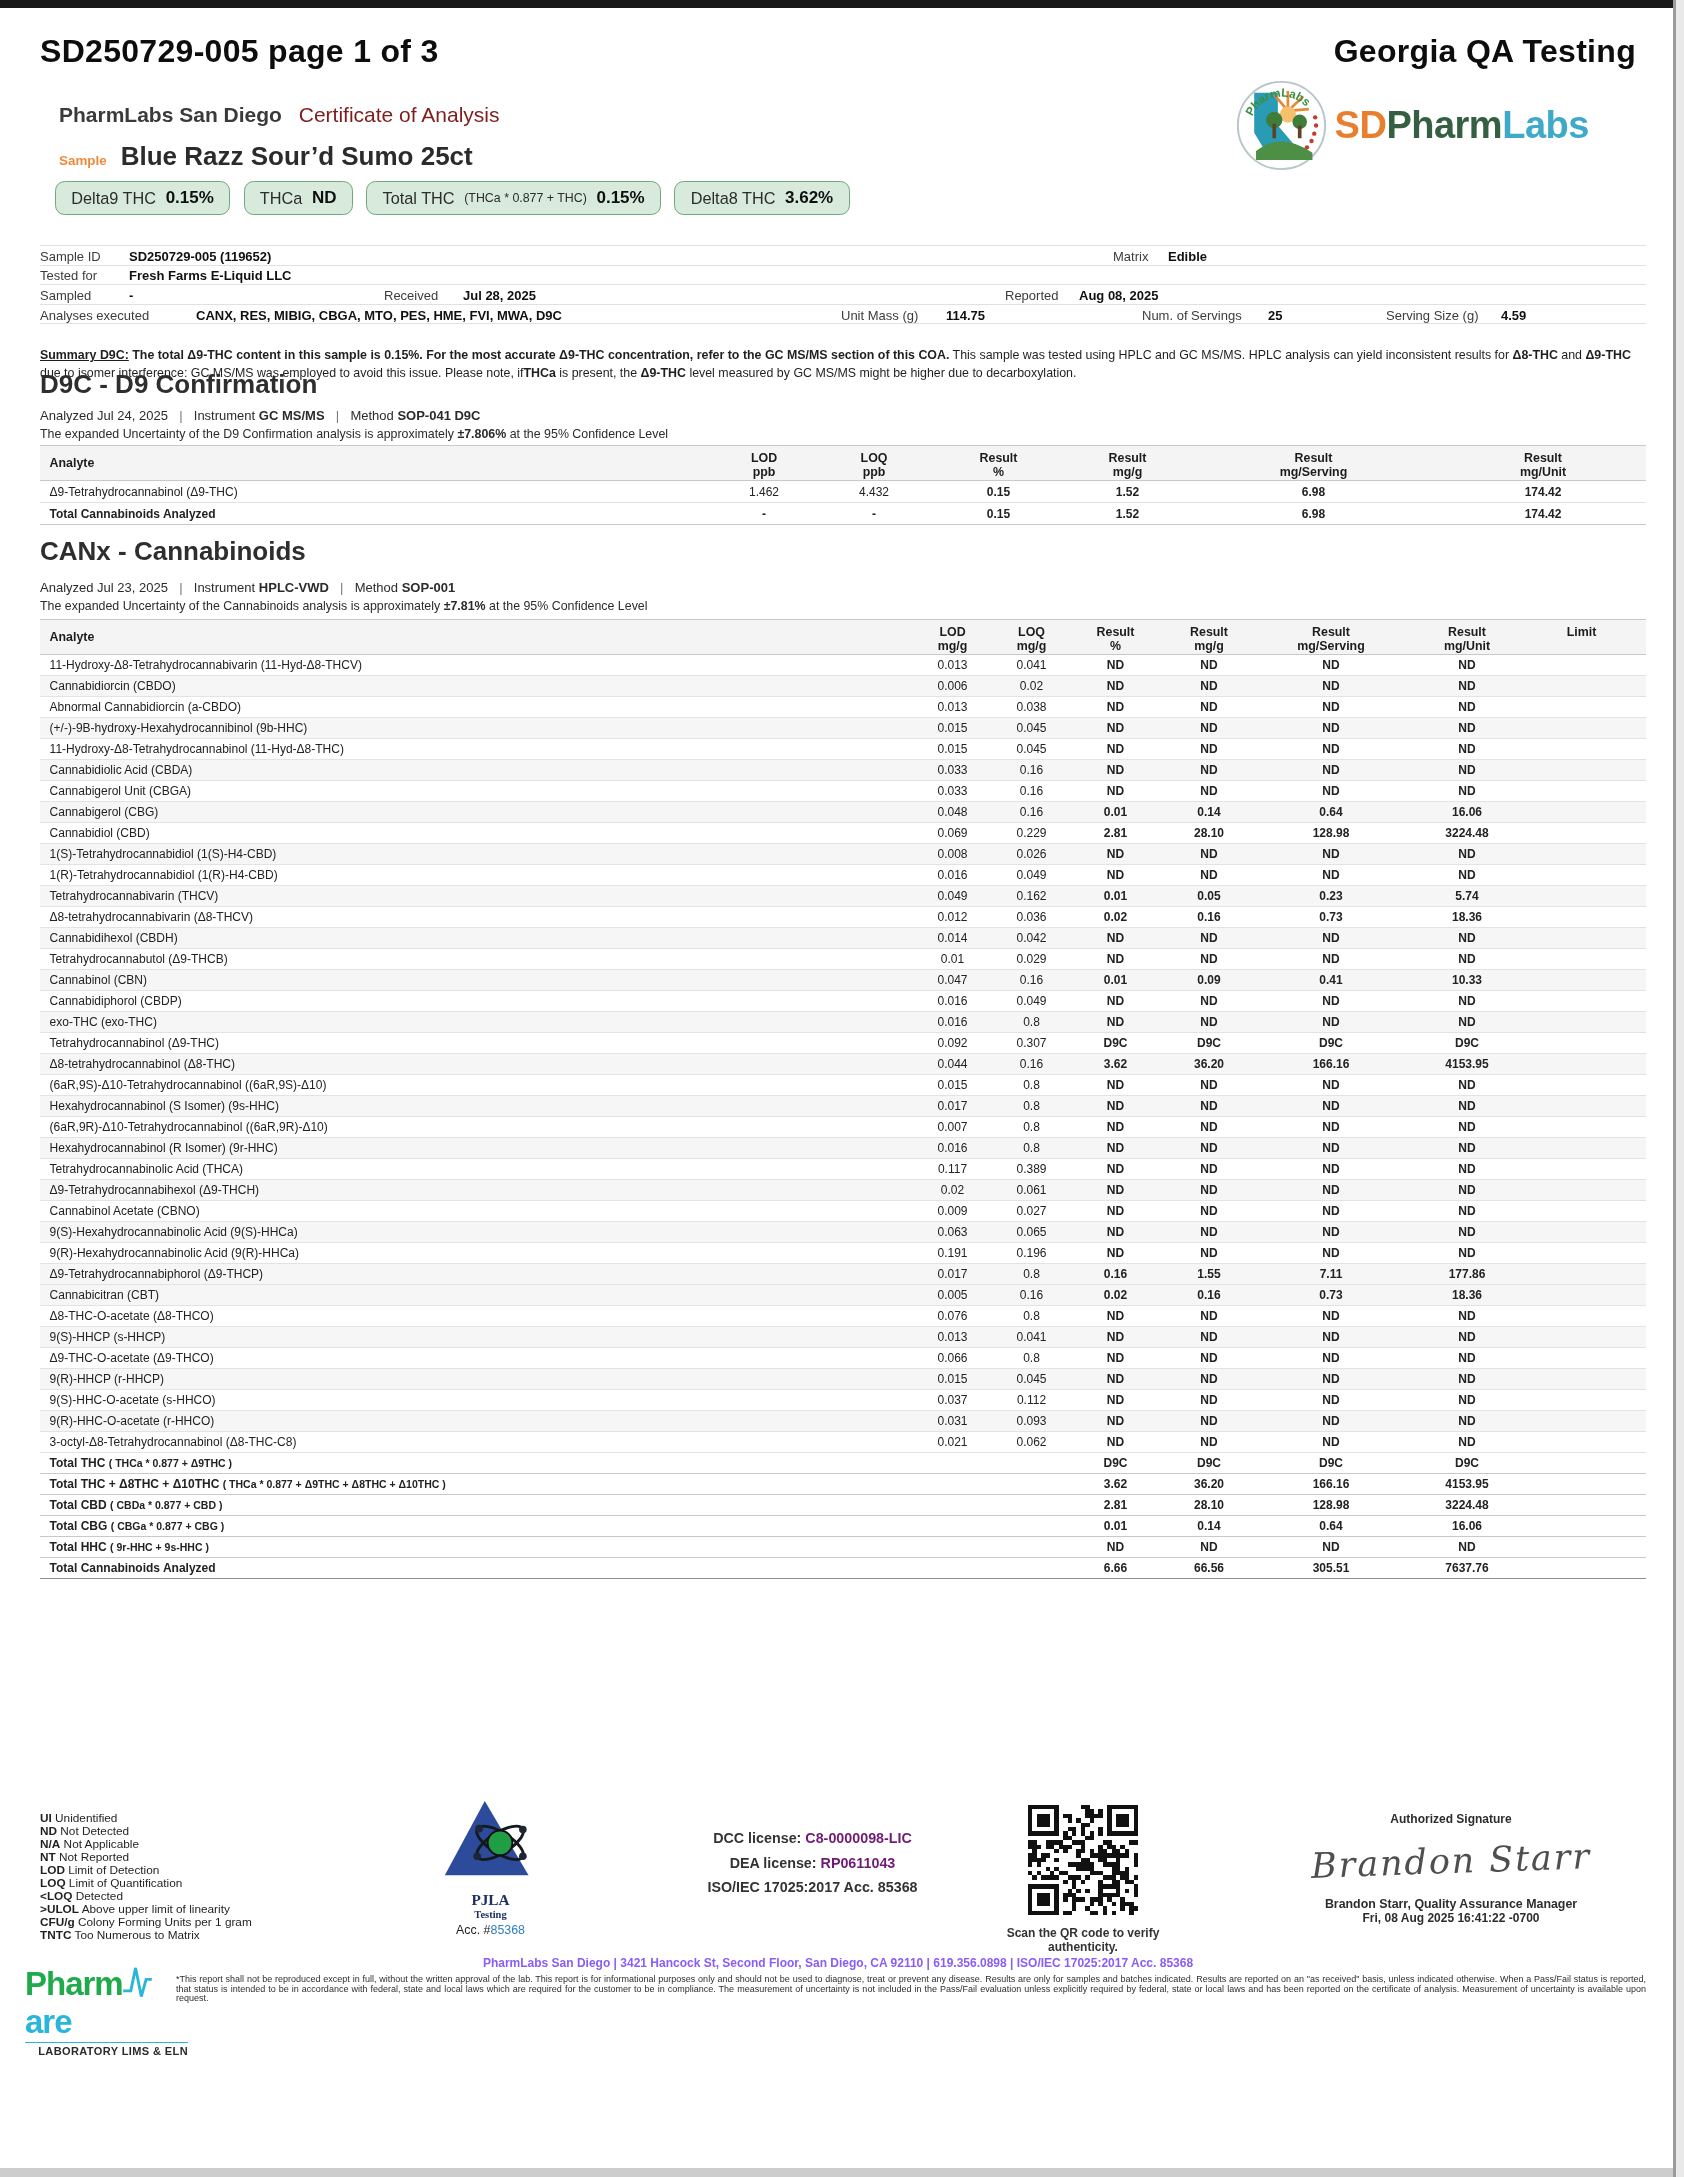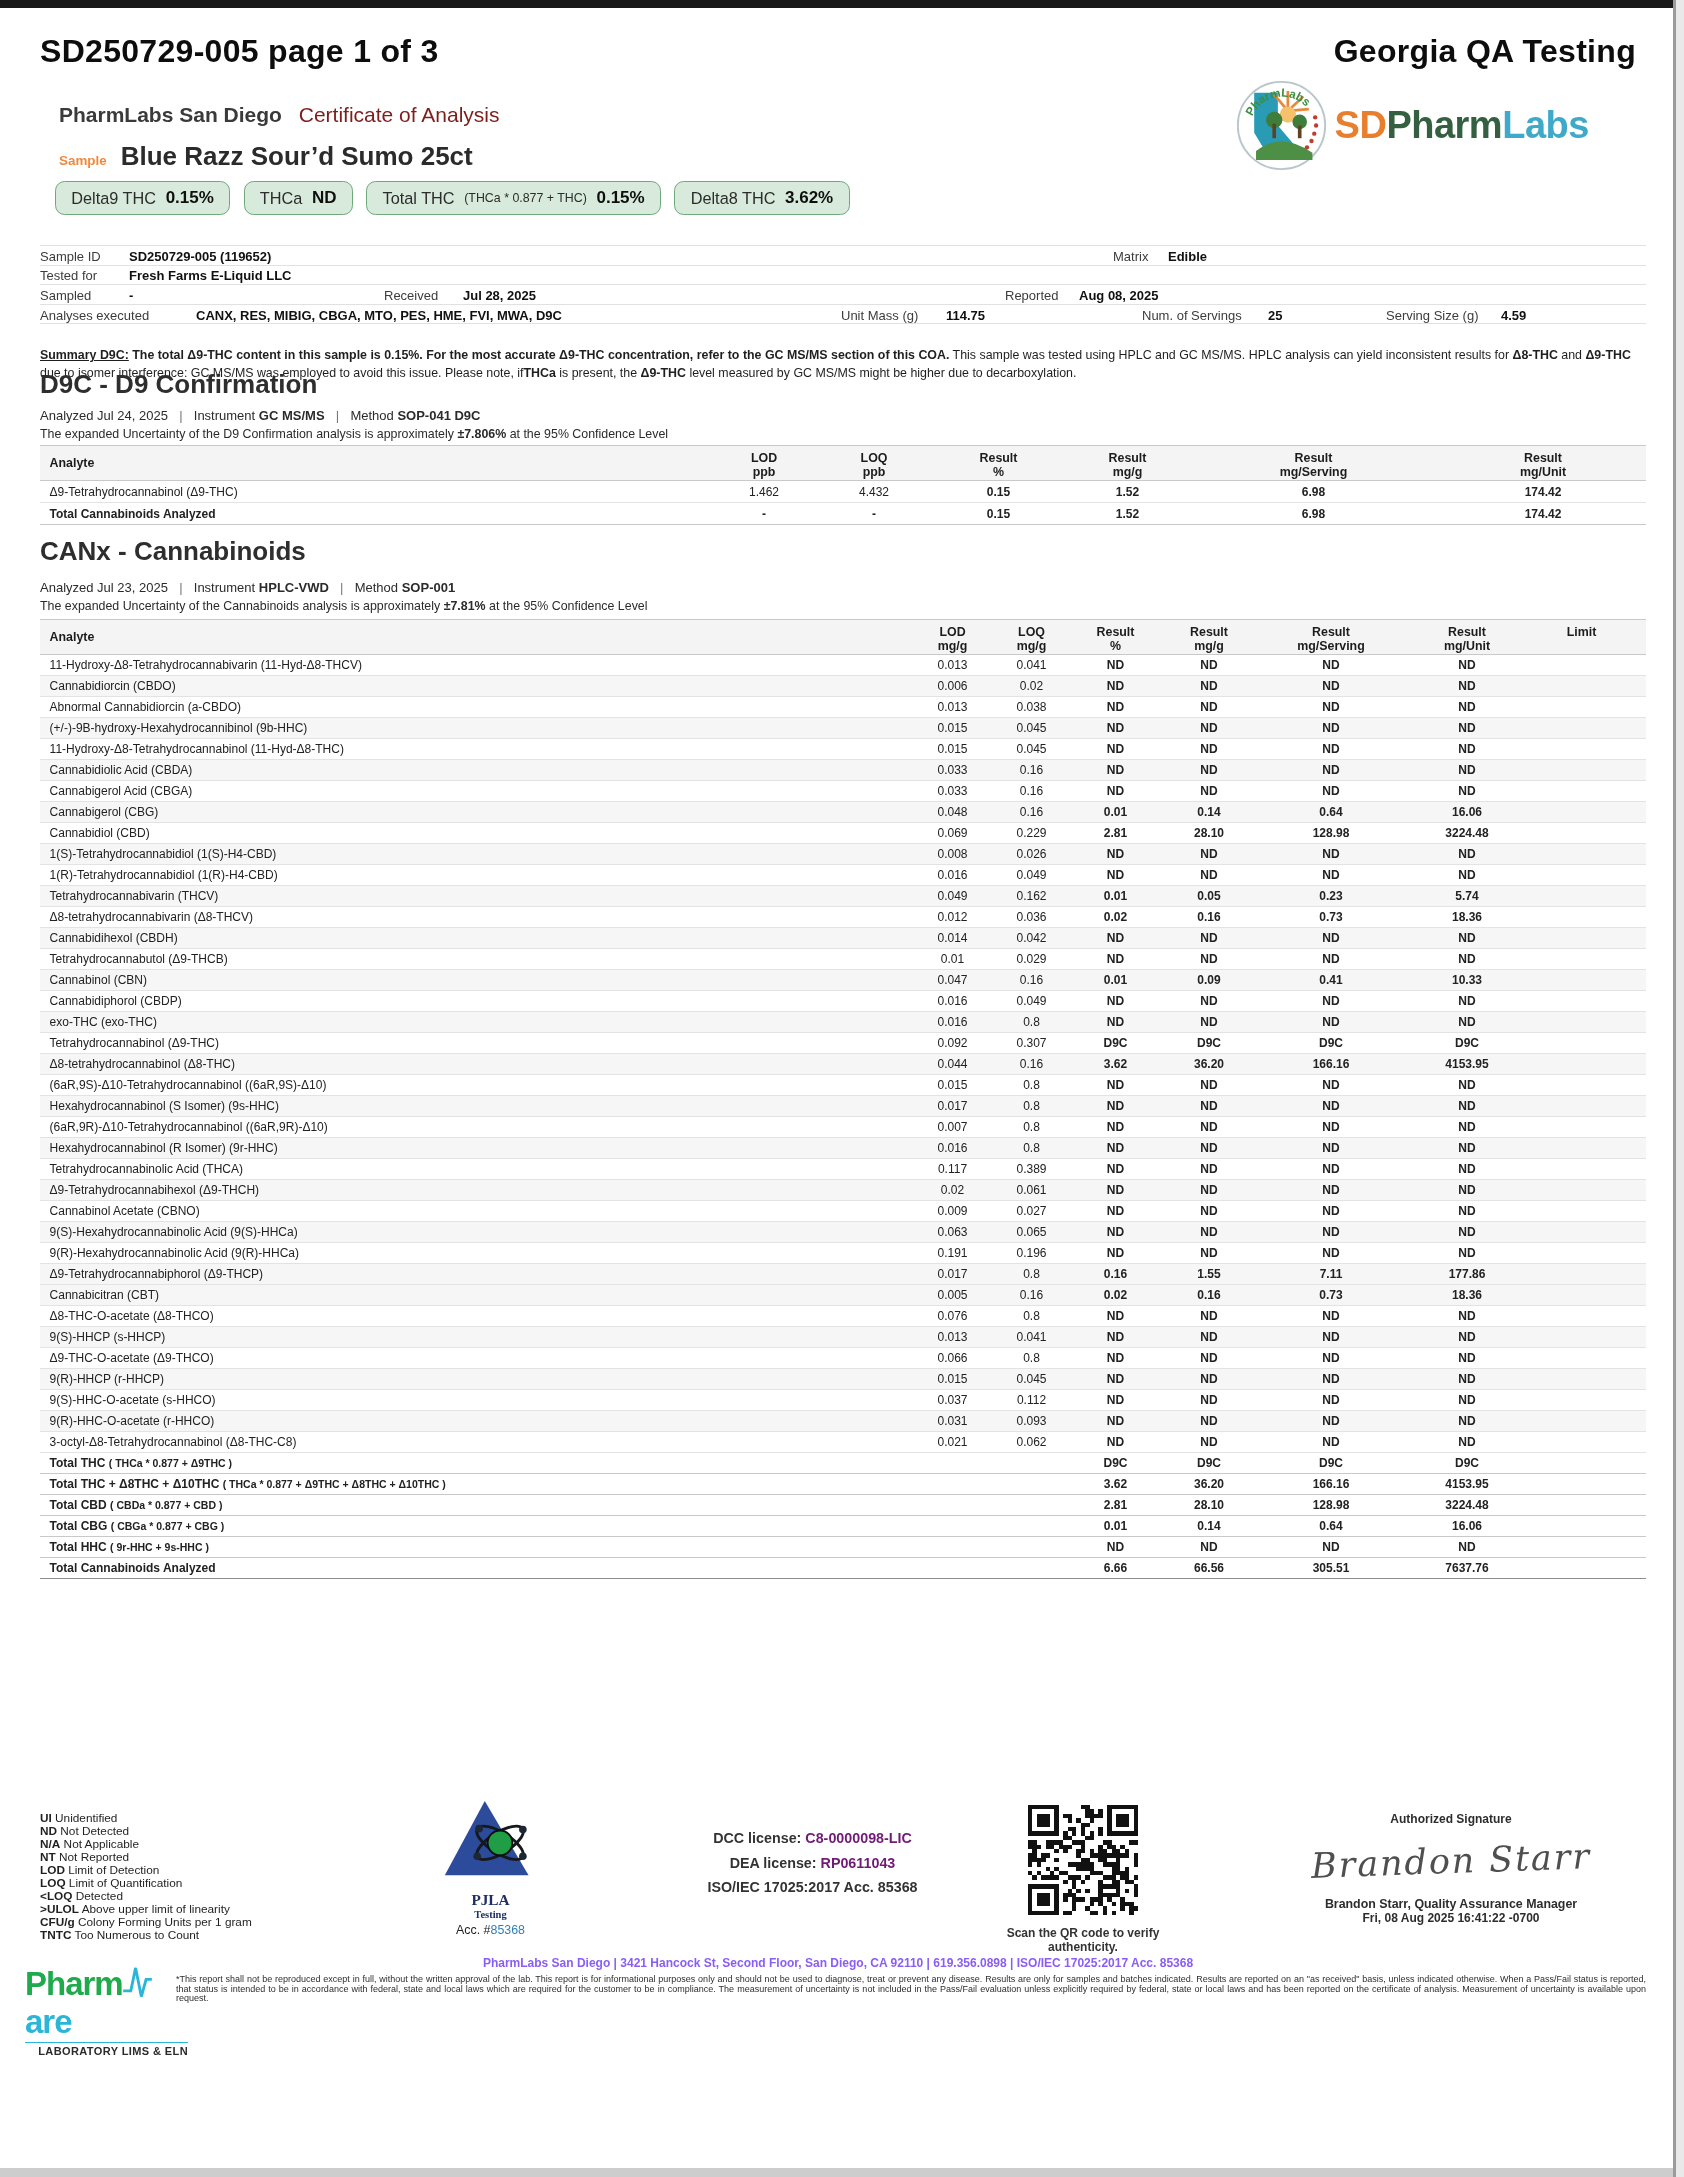--- a/index.html
+++ b/index.html
@@ -401,21 +401,21 @@
           <td class="analyte">Cannabidiolic Acid (CBDA)</td>
           <td class="num">0.033</td>
           <td class="num">0.16</td>
           <td class="v-nd">ND</td>
           <td class="v-nd">ND</td>
           <td class="v-nd">ND</td>
           <td class="v-nd">ND</td>
           <td></td>
         </tr>
         <tr>
-          <td class="analyte">Cannabigerol Acid (CBGA)</td>
+          <td class="analyte">Cannabigerol Unit (CBGA)</td>
           <td class="num">0.033</td>
           <td class="num">0.16</td>
           <td class="v-nd">ND</td>
           <td class="v-nd">ND</td>
           <td class="v-nd">ND</td>
           <td class="v-nd">ND</td>
           <td></td>
         </tr>
         <tr class="alt">
           <td class="analyte">Cannabigerol (CBG)</td>
@@ -793,21 +793,21 @@
   <div class="legend" id="legend">
       <div class="lg-item"><b>UI</b> <span>Unidentified</span></div>
       <div class="lg-item"><b>ND</b> <span>Not Detected</span></div>
       <div class="lg-item"><b>N/A</b> <span>Not Applicable</span></div>
       <div class="lg-item"><b>NT</b> <span>Not Reported</span></div>
       <div class="lg-item"><b>LOD</b> <span>Limit of Detection</span></div>
       <div class="lg-item"><b>LOQ</b> <span>Limit of Quantification</span></div>
       <div class="lg-item"><b>&lt;LOQ</b> <span>Detected</span></div>
       <div class="lg-item"><b>&gt;ULOL</b> <span>Above upper limit of linearity</span></div>
       <div class="lg-item"><b>CFU/g</b> <span>Colony Forming Units per 1 gram</span></div>
-      <div class="lg-item"><b>TNTC</b> <span>Too Numerous to Count</span></div>
+      <div class="lg-item"><b>TNTC</b> <span>Too Numerous to Matrix</span></div>
     </div>
 
   <div class="pjla">
     <svg width="99" height="88" viewBox="0 0 104 92">
       <polygon points="46,4 92,82 4,82" fill="#2d4b9b"></polygon>
       <ellipse cx="62" cy="48" rx="28" ry="11" fill="none" stroke="#15181c" stroke-width="3" transform="rotate(32 62 48)"></ellipse>
       <ellipse cx="62" cy="48" rx="28" ry="11" fill="none" stroke="#15181c" stroke-width="3" transform="rotate(-32 62 48)"></ellipse>
       <circle cx="62" cy="48" r="13" fill="#1f9e46" stroke="#0d0f12" stroke-width="2"></circle>
       <circle cx="86" cy="34" r="4" fill="#1d2633"></circle>
         <circle cx="38" cy="62" r="4" fill="#1d2633"></circle>

